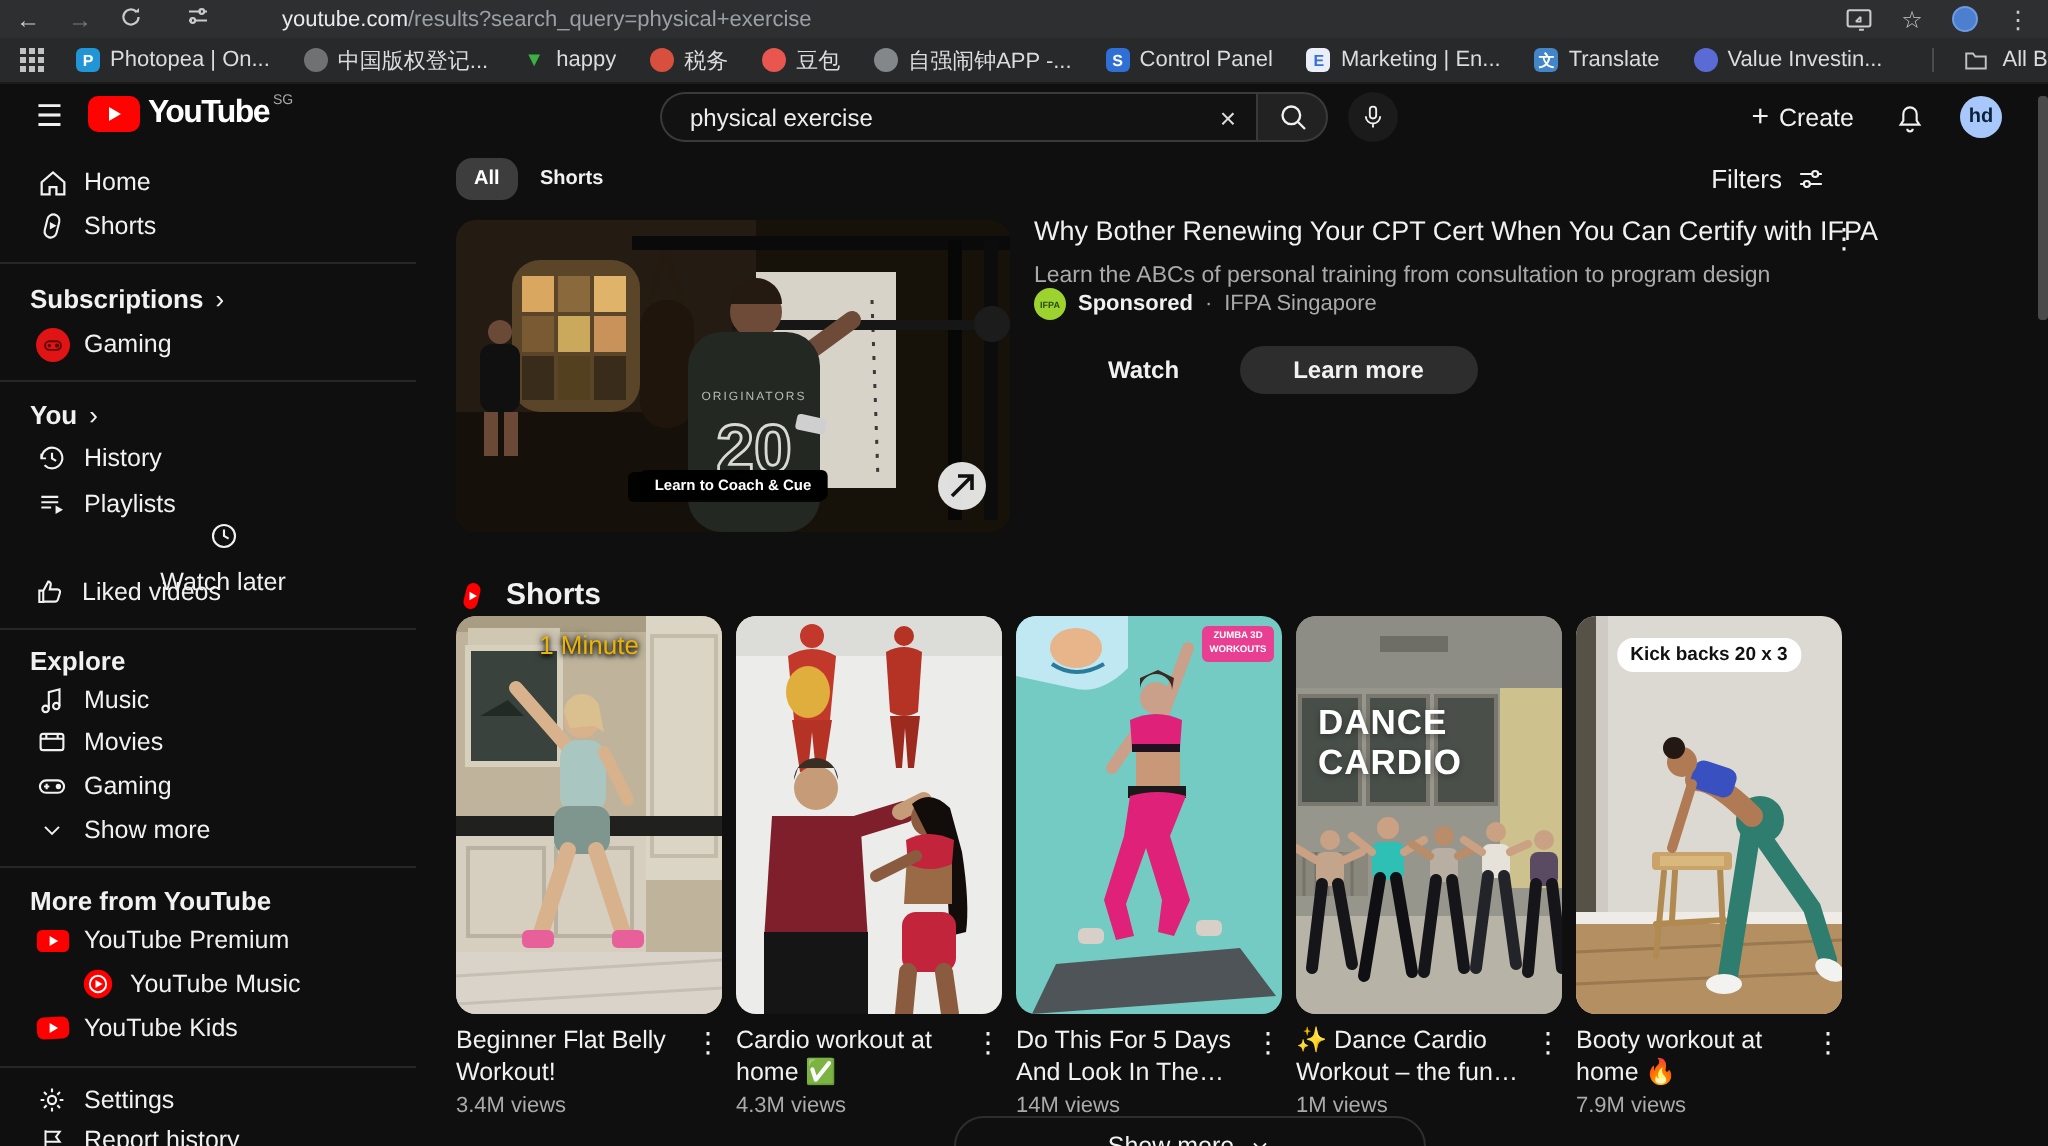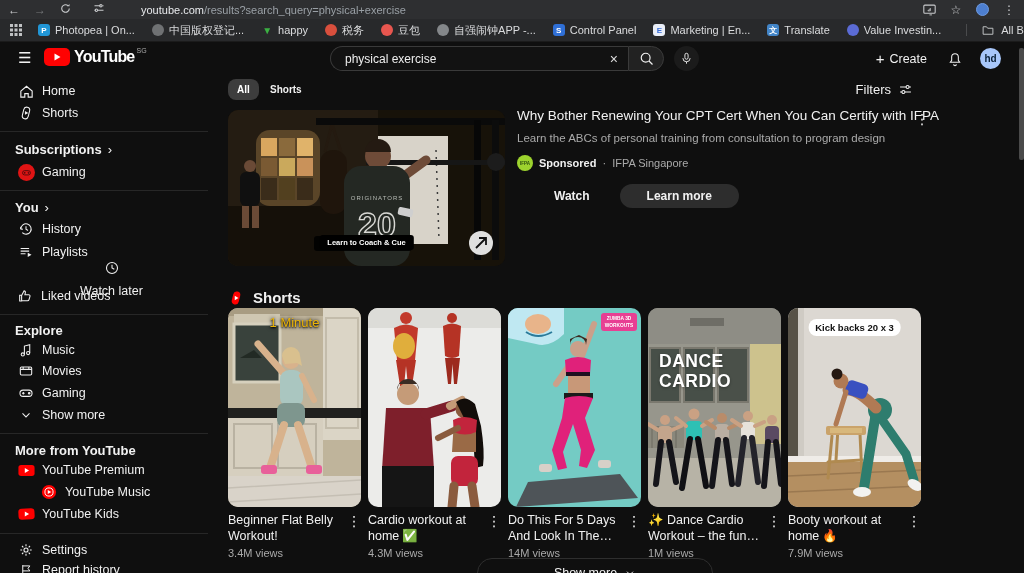--- a/index.html
+++ b/index.html
@@ -82,21 +82,21 @@
   #filters { position:absolute; top:37px; right:27px; height:21px; display:flex; align-items:center; gap:7px;
     cursor:pointer; }
   #filters span { font-size:13px; color:#f1f1f1; }
 
   
   #ad-thumb { position:absolute; left:0; top:68px; width:277px; height:156px; border-radius:10px;
     overflow:hidden; background:#17130e; cursor:pointer; }
   #ad-info { position:absolute; left:289px; top:66px; width:408px; }
   #ad-title { font-size:13.5px; color:#f1f1f1; white-space:nowrap; }
   #ad-desc { font-size:11.5px; color:#aaa; margin-top:9px; white-space:nowrap; }
-  #ad-sponsor { display:flex; align-items:center; gap:6px; margin-top:11px; }
+  #ad-sponsor { display:flex; align-items:center; gap:6px; }
   #ad-logo { width:16px; height:16px; border-radius:50%; display:flex; align-items:center; justify-content:center;
     font-size:4.5px; font-weight:bold; color:#2a4a10; }
   #ad-sponsored { font-size:11px; font-weight:bold; color:#f1f1f1; }
   #ad-dot-sep { color:#aaa; font-size:11px; }
   #ad-advertiser { font-size:11px; color:#aaa; }
   #ad-buttons { display:flex; align-items:center; margin-top:13px; }
   #ad-watch { margin-left:37px; font-size:12px; font-weight:bold; color:#f1f1f1; cursor:pointer; }
   #ad-learn-more { margin-left:30px; background:#2d2d2d; color:#f1f1f1; font-size:12px; font-weight:bold;
     padding:5px 27px; border-radius:16px; cursor:pointer; }
   .menu-dots { color:#f1f1f1; font-size:14px; cursor:pointer; line-height:1; }

